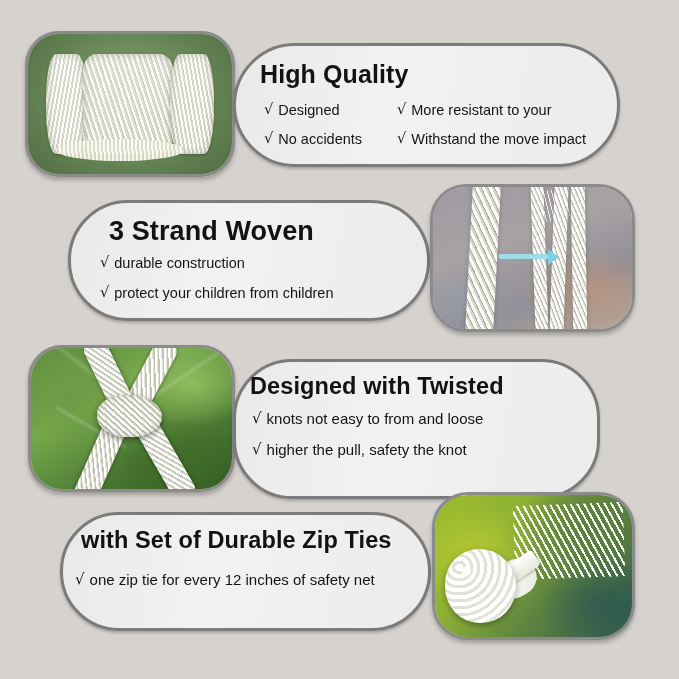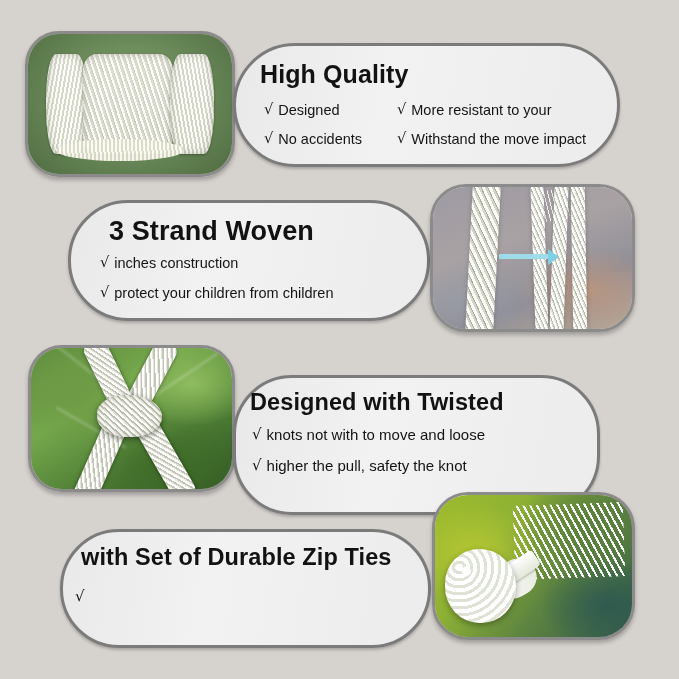--- a/index.html
+++ b/index.html
@@ -198,27 +198,27 @@
   .p1 .c1{width:133px;}
   .p1 .r1{margin-bottom:13px;}
 
   
   .p2{left:68px;top:200px;width:362px;height:121px;border-radius:60px;}
   .p2 .panel-title{left:26px;top:13px;font-size:27px;margin-left:12px;}
   .p2 .bullets{left:29px;top:52px;}
   .p2 .bullet{font-size:14.5px;margin-bottom:14px;}
 
   
-  .p3{left:233px;top:375px;width:367px;height:140px;border-radius:59px;}
+  .p3{left:233px;top:359px;width:367px;height:140px;border-radius:59px;}
   .p3 .panel-title{left:14px;top:11px;font-size:23.5px;}
   .p3 .bullets{left:16px;top:48px;}
   .p3 .bullet{font-size:15px;margin-bottom:13px;}
 
   
-  .p4{left:60px;top:529px;width:371px;height:119px;border-radius:59px;text-align:right;}
+  .p4{left:60px;top:512px;width:371px;height:119px;border-radius:59px;text-align:right;}
   .p4 .panel-title{left:18px;top:12px;font-size:23.5px;}
   .p4 .bullets{left:12px;top:56px;}
   .p4 .bullet{font-size:15px;}
 </style>
 </head>
 <body>
 
 <div class="canvas">
 
   <div class="tile t1">
@@ -257,21 +257,21 @@
         </div>
       </div>
     </div>
   </div>
 
   <div class="panel p2">
     <div class="panel-title">3 Strand Woven</div>
     <div class="bullets">
       <div class="bullet">
         <span class="chk">√</span>
-        <span>inches construction</span>
+        <span>durable construction</span>
       </div>
       <div class="bullet">
         <span class="chk">√</span>
         <span>protect your children from children</span>
       </div>
     </div>
   </div>
 
   <div class="tile t2">
     <div class="tile-inner">
@@ -297,34 +297,35 @@
       <div class="knot-rope kr4"></div>
       <div class="knot-core"></div>
     </div>
   </div>
 
   <div class="panel p3">
     <div class="panel-title">Designed with Twisted</div>
     <div class="bullets">
       <div class="bullet">
         <span class="chk">√</span>
-        <span>knots not with to move and loose</span>
+        <span>knots not easy to from and loose</span>
       </div>
       <div class="bullet">
         <span class="chk">√</span>
         <span>higher the pull, safety the knot</span>
       </div>
     </div>
   </div>
 
   <div class="panel p4">
     <div class="panel-title">with Set of Durable Zip Ties</div>
     <div class="bullets">
       <div class="bullet">
         <span class="chk">√</span>
+        <span>one zip tie for every 12 inches of safety net</span>
       </div>
     </div>
   </div>
 
   <div class="tile t4">
     <div class="tile-inner">
       <div class="bg"></div>
       <div class="tie-tails"></div>
       <div class="tie-neck"></div>
       <div class="tie-band"></div>

